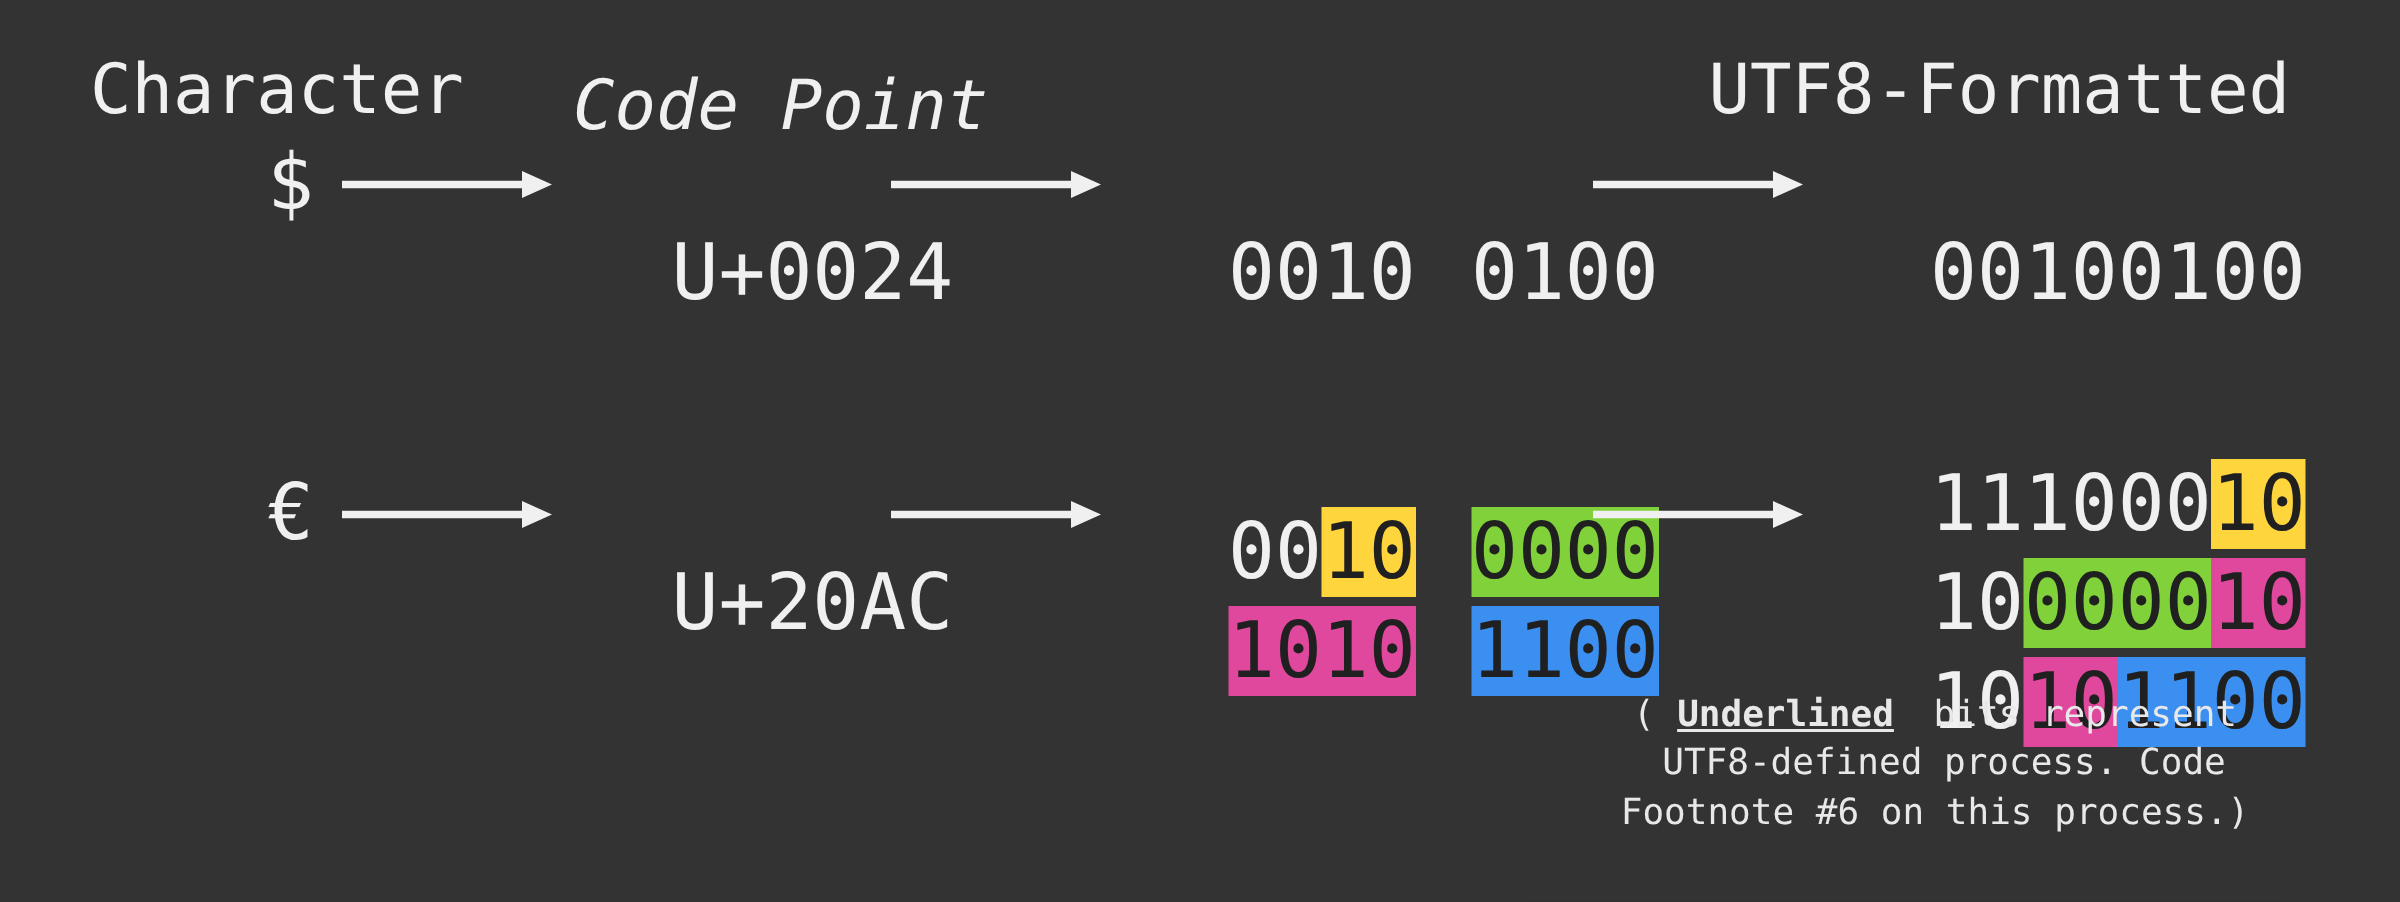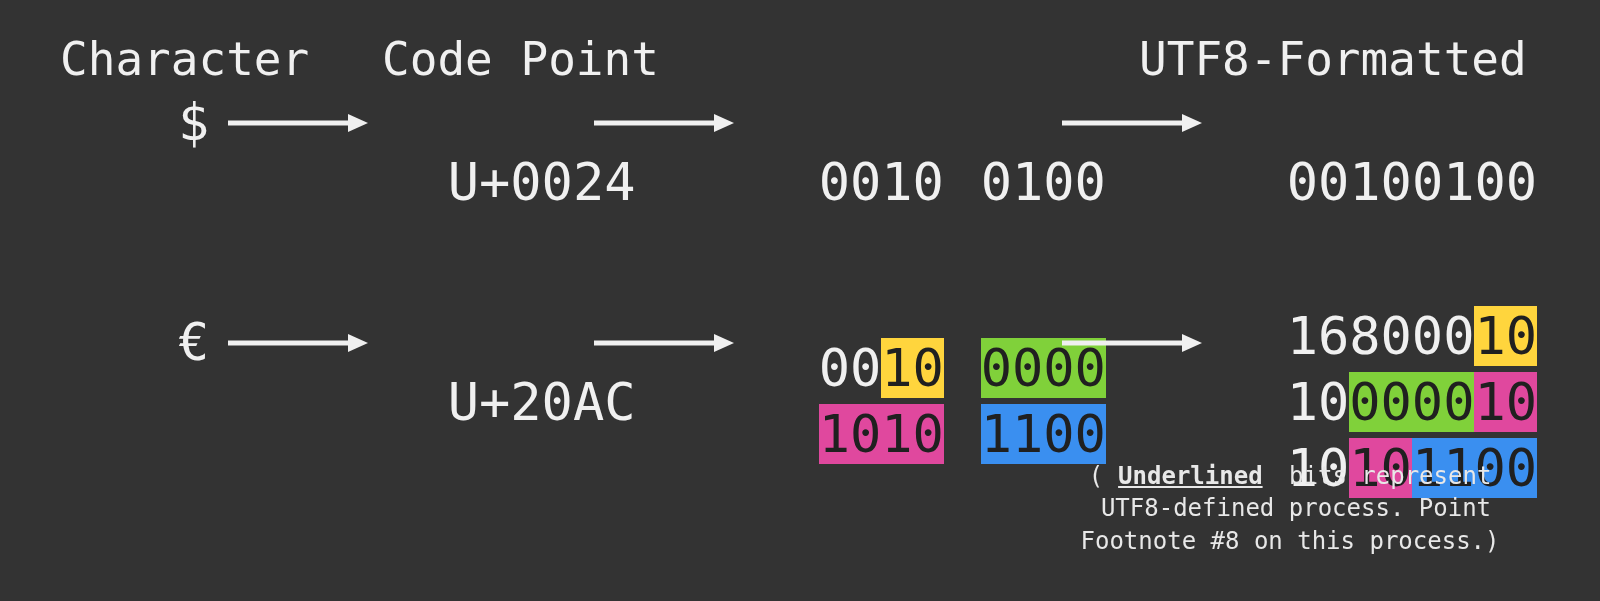--- a/index.html
+++ b/index.html
@@ -50,21 +50,21 @@
     color:#e8e8e8;
     line-height:1.35;
   }
   .note b{font-weight:400;padding-left:12px;}
   .note em{font-weight:700;text-decoration:underline;font-style:normal;margin-left:15px;}
 </style>
 </head>
 <body>
 
 <div class="abs" style="left:60px;top:32px;text-align:center;">Character</div>
-<div class="abs" style="left:382px;top:32px;">Code Point</div>
+<div class="abs" style="left:382px;top:43px;font-style:italic;">Code Point</div>
 <div class="abs" style="left:1139px;top:32px;">UTF8-Formatted</div>
 
 <div class="abs big" style="left:178px;top:92px;">$</div>
 
 <svg class="arrow" style="left:228px;top:108px;" width="140" height="30">
     <line x1="0" y1="15" x2="120" y2="15"></line>
     <polygon points="120,6 140,15 120,24"></polygon>
   </svg>
 
 <div class="abs big" style="left:385px;top:92px;">
@@ -120,26 +120,26 @@
 <div class="abs big" style="left:918px;top:344px;">
   <span class="bg-blue">1100</span>
 </div>
 
 <svg class="arrow" style="left:1062px;top:328px;" width="140" height="30">
     <line x1="0" y1="15" x2="120" y2="15"></line>
     <polygon points="120,6 140,15 120,24"></polygon>
   </svg>
 
 <div class="abs big" style="left:1224px;top:246px;">
-  <span class="stack"><span>1680</span><span class="u ul-white"></span></span><span>00</span><span class="bg-yellow">10</span>
+  <span class="stack"><span>1110</span><span class="u ul-white"></span></span><span>00</span><span class="bg-yellow">10</span>
 </div>
 <div class="abs big" style="left:1224px;top:312px;">
   <span class="stack"><span>10</span><span class="u ul-white"></span></span><span class="bg-green">0000</span><span class="bg-pink">10</span>
 </div>
 <div class="abs big" style="left:1224px;top:378px;">
   <span class="stack"><span>10</span><span class="u ul-white"></span></span><span class="bg-pink">10</span><span class="bg-blue">1100</span>
 </div>
 
 <div class="note" style="left:1060px;top:460px;width:460px;">
   <span>(</span><em>Underlined</em><b> bits represent</b><br>
-  <b>UTF8-defined process.</b><span> Point</span><br>
-  <span>Footnote #8 on this process.)</span>
+  <b>UTF8-defined process.</b><span> Code</span><br>
+  <span>Footnote #6 on this process.)</span>
 </div>
 
 </body></html>

